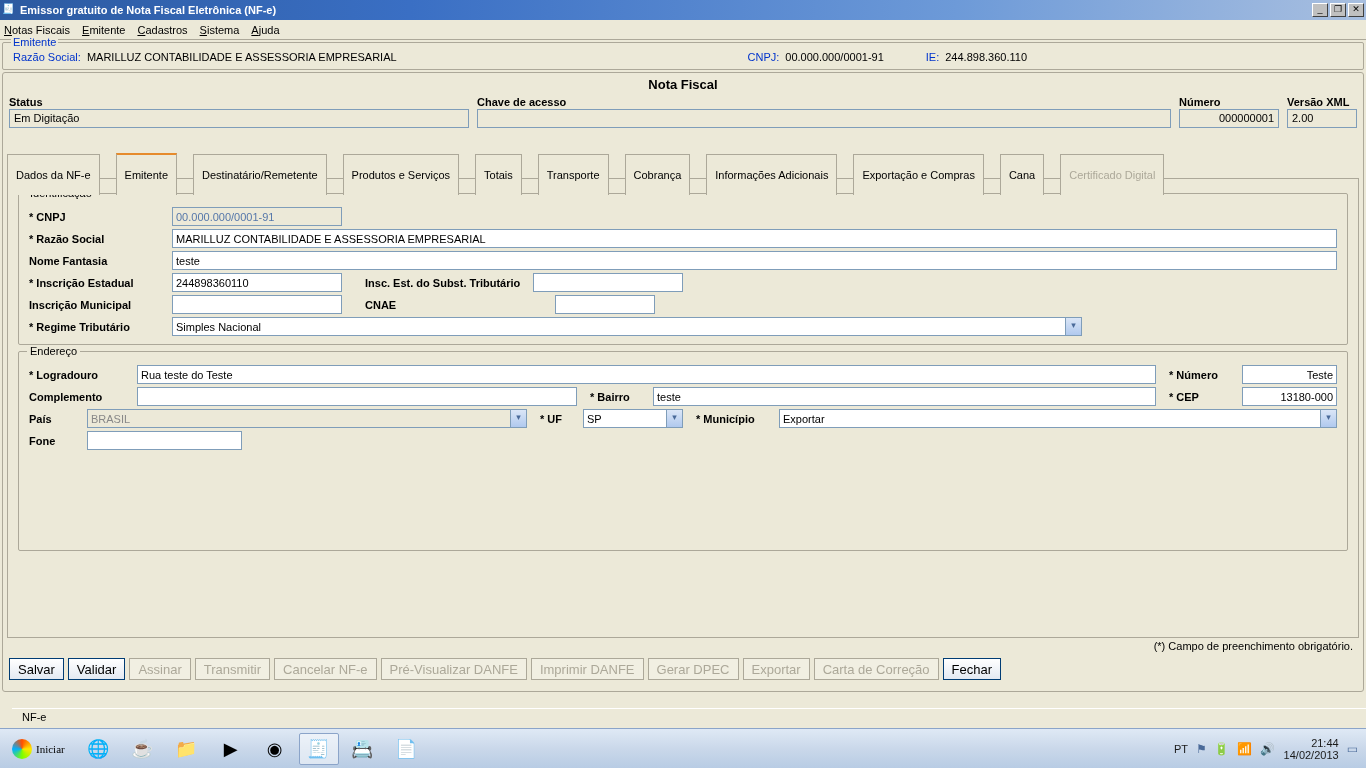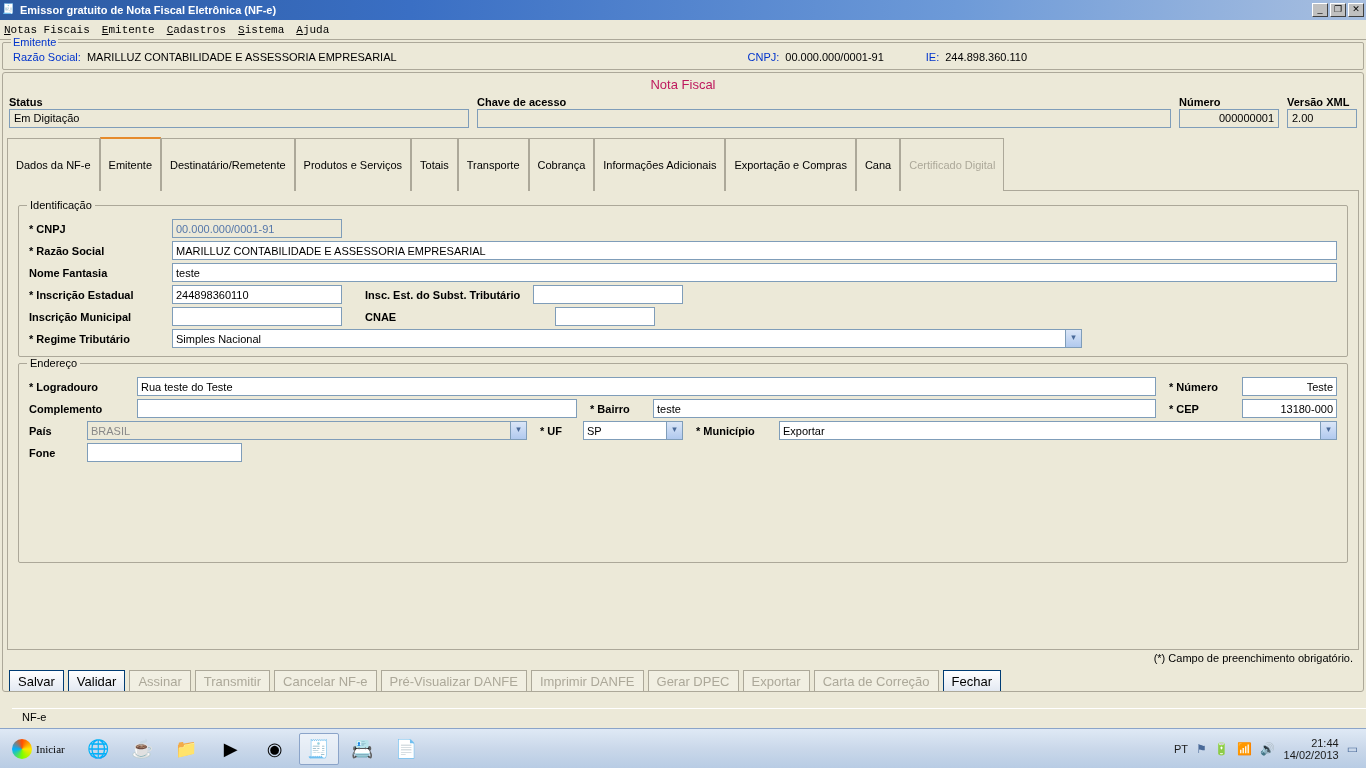--- a/index.html
+++ b/index.html
@@ -37,21 +37,21 @@
 }
 .menubar {
   background: #ece9d8;
   height: 20px;
   display: flex;
   align-items: center;
   padding: 0 4px;
   gap: 12px;
   border-bottom: 1px solid #aca899;
 }
-.menu-item { cursor: pointer; font-family: Liberation Mono, monospace; }
+.menu-item { cursor: pointer; }
 .menu-item .u { text-decoration: underline; }
 .emitente-panel {
   margin: 2px;
   border: 1px solid #aca899;
   border-radius: 2px;
   padding: 8px 10px 6px 10px;
   position: relative;
   background: #ece9d8;
 }
 .fieldset-legend {
@@ -68,22 +68,22 @@
   margin: 2px;
   border: 1px solid #aca899;
   border-radius: 3px;
   background: #ece9d8;
   padding: 2px 4px 4px 4px;
   height: 620px;
   position: relative;
   overflow: hidden;
 }
 .section-title {
-  color: #be185d;
-  font-weight: normal;
+  color: #000000;
+  font-weight: bold;
   text-align: center;
   padding: 2px 0 4px 0;
   font-size: 13px;
 }
 .status-row {
   display: flex;
   gap: 8px;
   padding: 0 2px 4px 2px;
 }
 .status-block { display: flex; flex-direction: column; gap:1px; }
@@ -101,25 +101,25 @@
   margin-top: 4px;
   border-bottom: none;
   align-items: flex-end;
   position: relative;
   z-index: 2;
 }
 .tab {
   border: 1px solid #aca899;
   border-bottom: none;
   background: #ece9d8;
-  padding: 20px 8px;
-  margin-right: 0;
+  padding: 14px 8px;
+  margin-right: 16px;
   cursor: pointer;
   position: relative;
-  top: 1px;
+  top: 17px;
 }
 .tab.active {
   border-top: 2px solid #e68b2c;
   background: #ece9d8;
   z-index:3;
 }
 .tab.disabled { color: #aca899; }
 .tab-body {
   border: 1px solid #aca899;
   padding: 8px;

